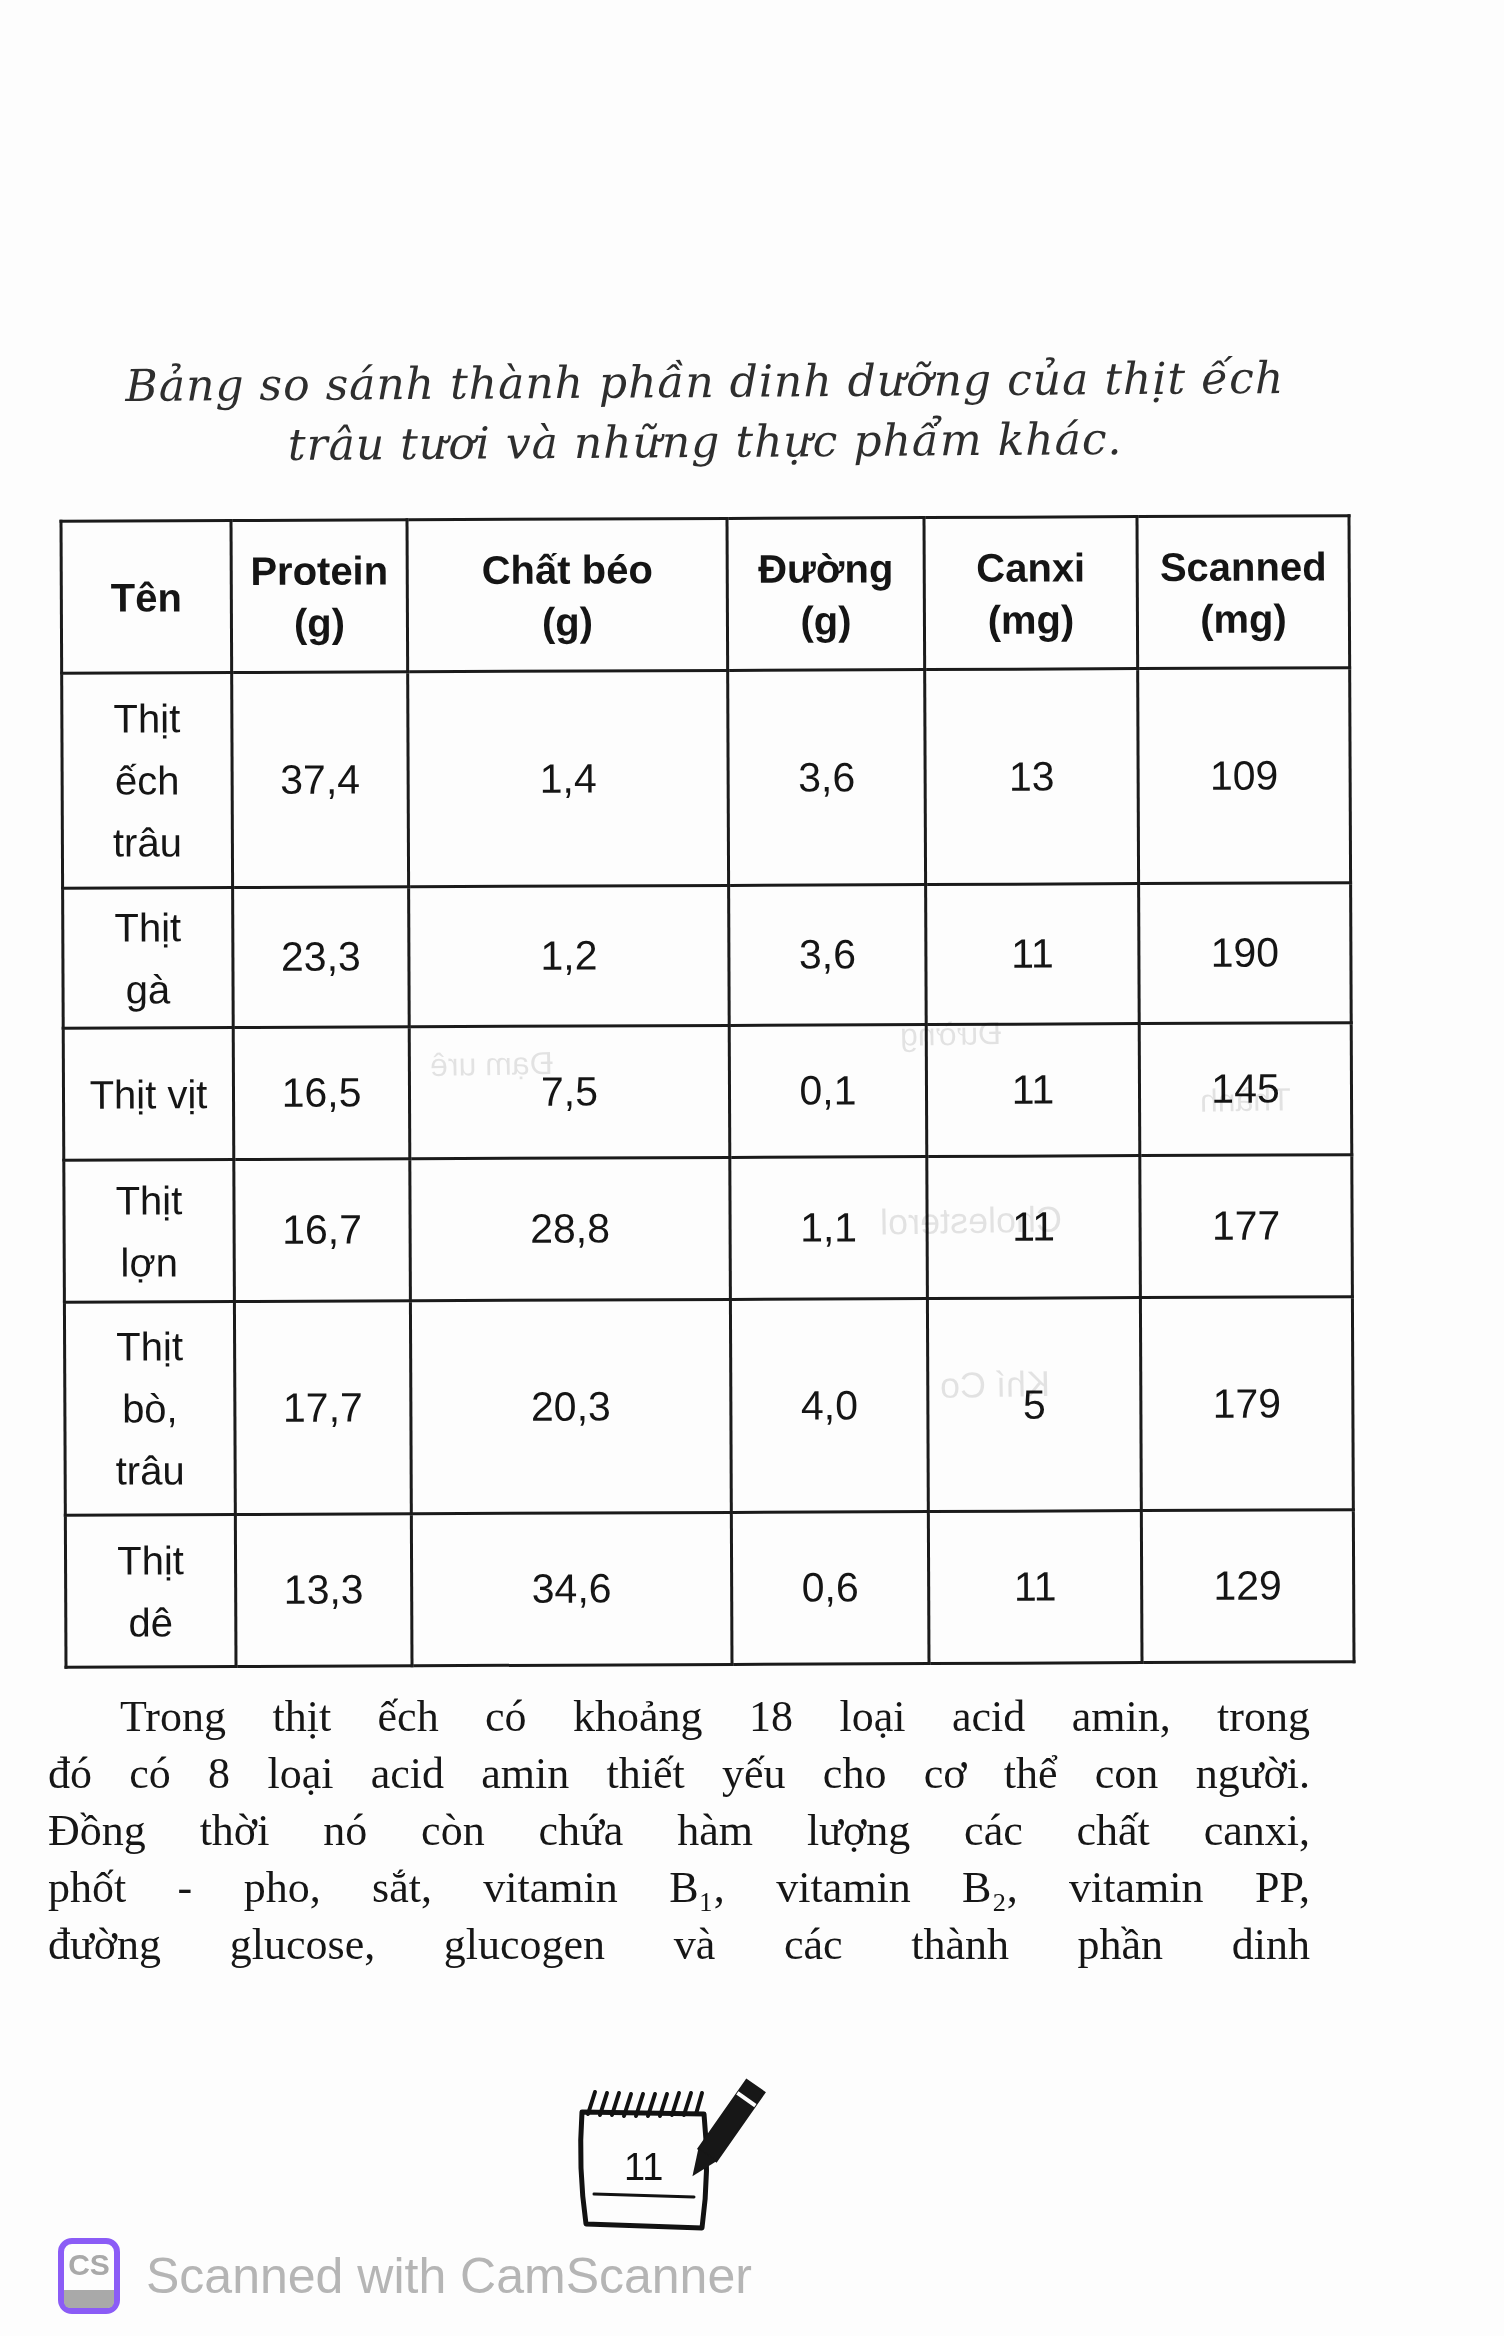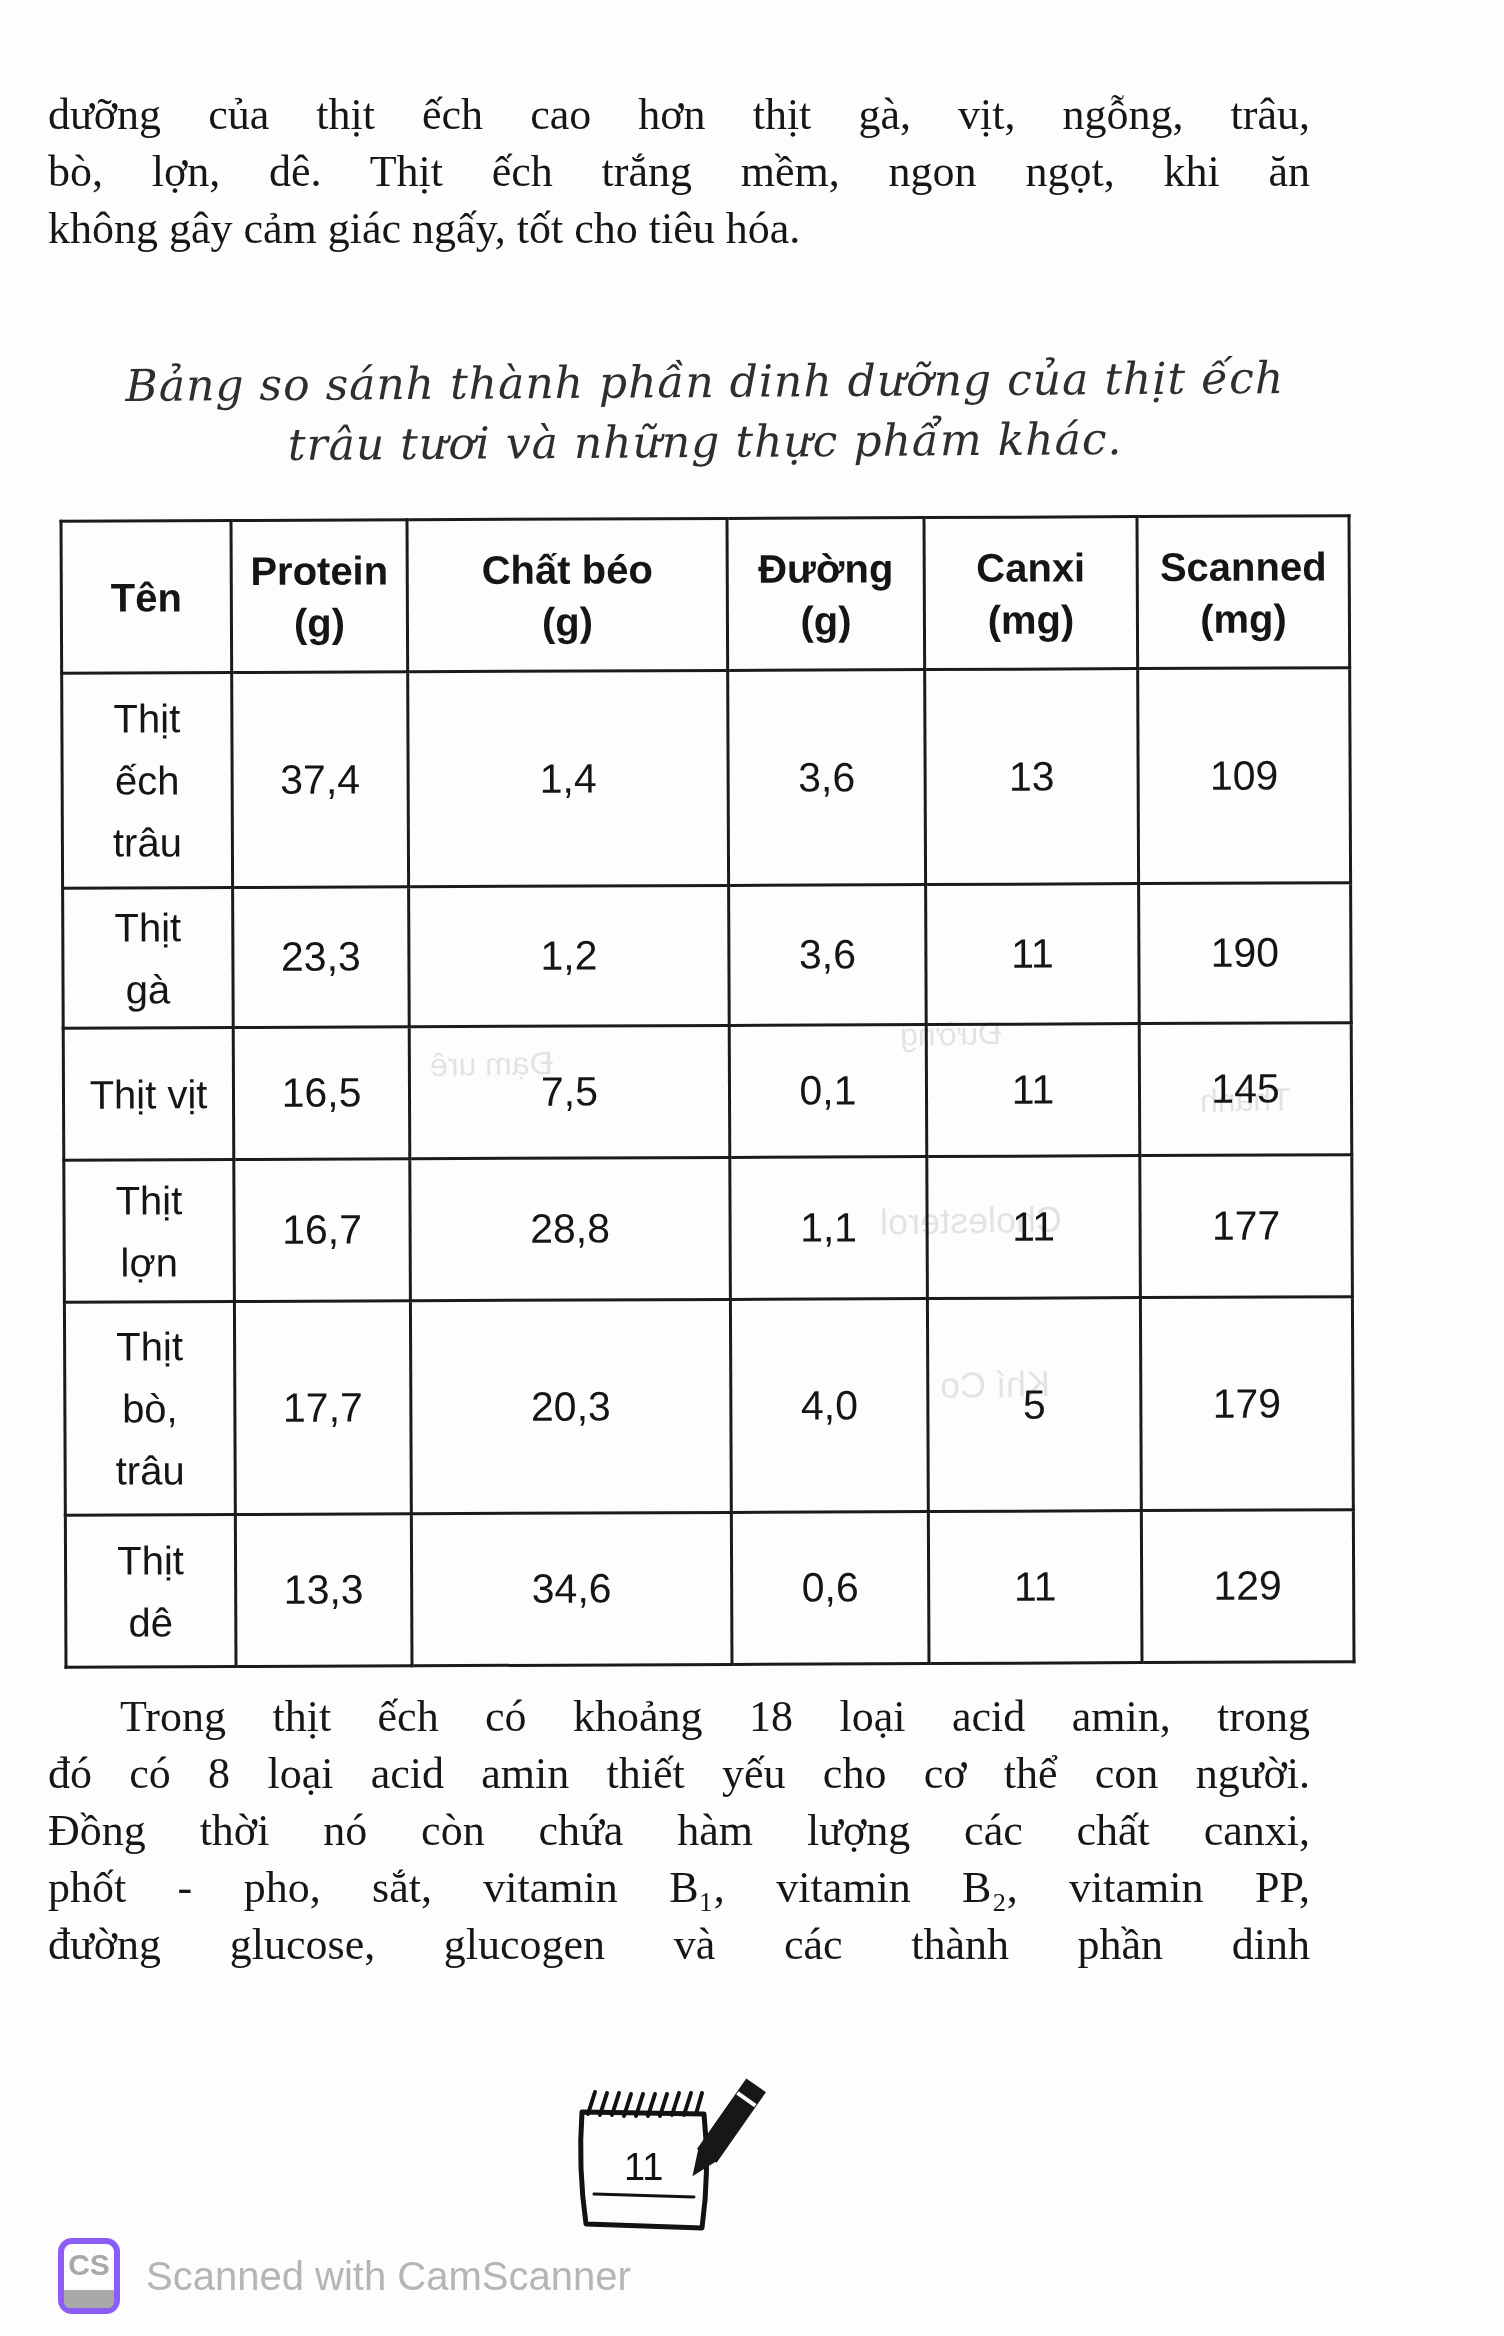--- a/index.html
+++ b/index.html
@@ -55,32 +55,27 @@
 
   
   .footer{position:absolute;left:58px;top:2238px;display:flex;align-items:center;gap:26px;}
   .cs-logo{position:relative;width:62px;height:76px;border:6px solid #8b5cf6;
            border-radius:14px;box-sizing:border-box;background:#fdfdfd;}
   .cs-text{position:absolute;top:4px;left:0;right:0;text-align:center;
            font-family:"Liberation Sans",sans-serif;font-weight:bold;
            font-size:30px;color:#a9a9a9;}
   .cs-bar{position:absolute;left:0;right:0;bottom:0;height:18px;background:#a9a9a9;
           border-radius:0 0 6px 6px;}
-  .cs-label{font-family:"Liberation Sans",sans-serif;font-size:40px;color:#b5b5b5;}
+  .cs-label{font-family:"Liberation Sans",sans-serif;font-size:50px;color:#b5b5b5;}
 </style>
 </head>
 <body>
 
 <div class="page">
 
-  <div class="para para-top">
-    <div class="tline just">dưỡng của thịt ếch cao hơn thịt gà, vịt, ngỗng, trâu,</div>
-    <div class="tline just">bò, lợn, dê. Thịt ếch trắng mềm, ngon ngọt, khi ăn</div>
-    <div class="tline">không gây cảm giác ngấy, tốt cho tiêu hóa.</div>
-  </div>
 
   <div class="caption">
     <div class="cap-line">Bảng so sánh thành phần dinh dưỡng của thịt ếch</div>
     <div class="cap-line">trâu tươi và những thực phẩm khác.</div>
   </div>
 
   <table class="nutri">
     <colgroup>
       <col class="c0">
         <col class="c1">

